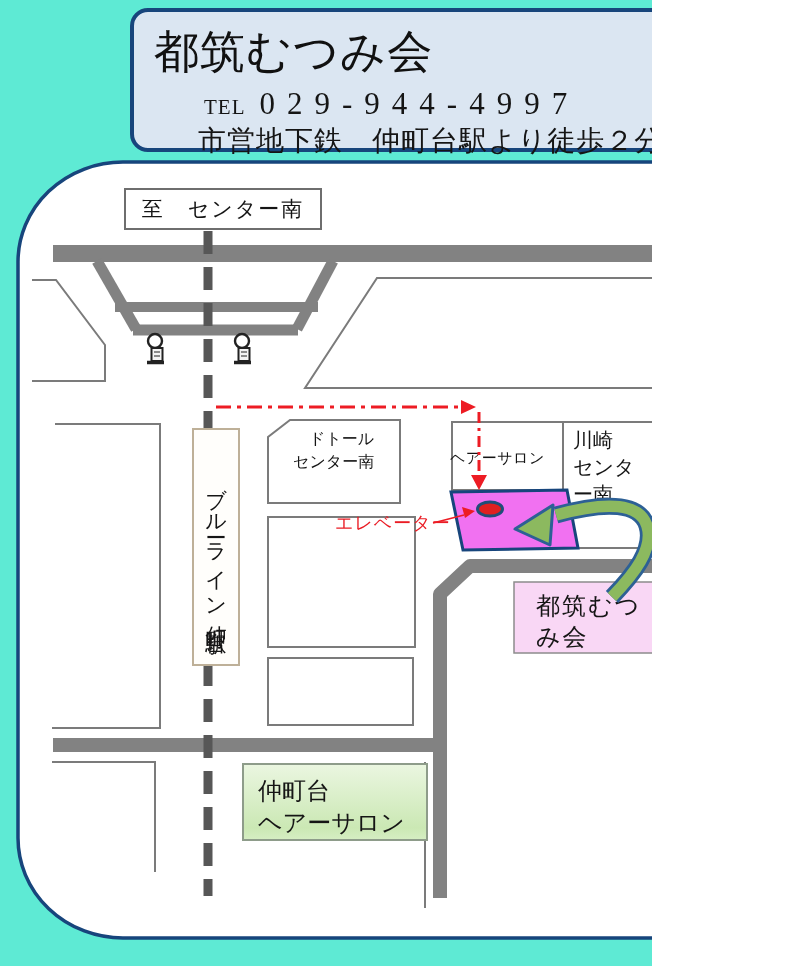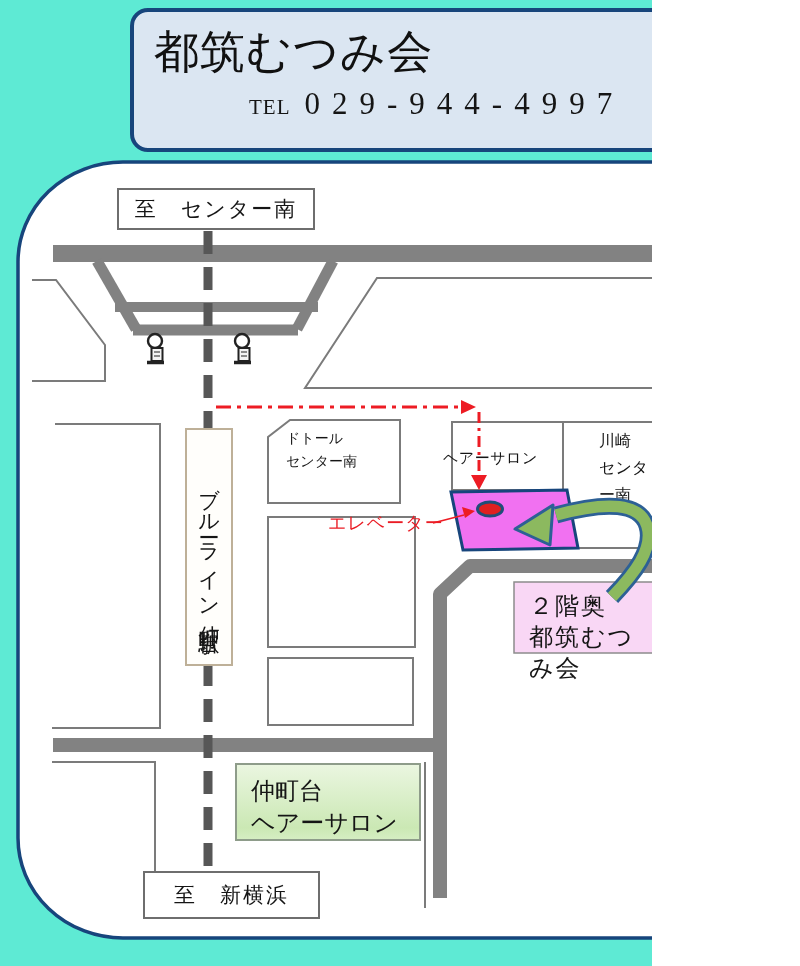--- a/index.html
+++ b/index.html
@@ -10,42 +10,42 @@
   svg.layer{position:absolute;left:0;top:0;}
   #base-svg{z-index:0;}
   #overlay-svg{z-index:20;pointer-events:none;}
 
   
   #header-card{
     position:absolute;left:130px;top:8px;width:552px;height:144px;box-sizing:border-box;
     background:#dbe6f2;border:4px solid #17457c;border-radius:18px;z-index:30;
   }
   #header-title{position:absolute;left:20px;top:10px;font-size:45px;letter-spacing:1px;color:#111;}
-  #header-tel{position:absolute;left:70px;top:74px;display:flex;align-items:baseline;margin-left:45px;}
+  #header-tel{position:absolute;left:70px;top:74px;display:flex;align-items:baseline;}
   #header-tel .tel-label{font-size:21px;letter-spacing:1px;margin-right:14px;}
   #header-tel .tel-number{font-size:31px;letter-spacing:12px;}
   #header-access{position:absolute;left:64px;top:110px;font-size:28px;letter-spacing:1px;}
 
   
-  .lbl{position:absolute;z-index:10;}
+  .lbl{position:absolute;z-index:10;margin-left:7px;}
   .boxed{
     background:#fff;border:2px solid #6e6e6e;box-sizing:border-box;
     display:flex;align-items:center;justify-content:center;
   }
   #to-north-box{left:117px;top:188px;width:198px;height:42px;font-size:21px;letter-spacing:2px;}
   #to-south-box{left:143px;top:871px;width:177px;height:48px;font-size:21px;letter-spacing:2px;}
   #station-box{
     left:185px;top:428px;width:48px;height:238px;box-sizing:border-box;
     background:#fffefb;border:2px solid #beb098;
     writing-mode:vertical-rl;display:flex;align-items:center;justify-content:center;
     font-size:21px;letter-spacing:3px;
   }
-  #doutor-label{left:286px;top:427px;font-size:14px;line-height:23px;background:#fff;}
+  #doutor-label{left:286px;top:427px;font-size:16px;line-height:23px;background:#fff;text-align:right;}
   #hair-salon-label{left:443px;top:449px;font-size:15px;letter-spacing:0.5px;}
-  #kawasaki-label{left:599px;top:427px;font-size:16px;line-height:27px;background:#fff;}
+  #kawasaki-label{left:566px;top:427px;font-size:20px;line-height:27px;background:#fff;}
   #elevator-label{left:328px;top:511px;font-size:18px;letter-spacing:1px;color:#ea1c24;}
   #district-center-box{
     left:235px;top:763px;width:186px;height:78px;box-sizing:border-box;
     background:linear-gradient(180deg,#eaf6e0 0%,#cbe8b4 85%,#d5eec2 100%);
     border:2px solid #8e9c8a;padding:10px 0 12px 14px;font-size:24px;line-height:32px;
   }
   #destination-label{left:529px;top:591px;font-size:24px;line-height:31px;letter-spacing:2px;}
 </style>
 </head>
 <body>
@@ -107,27 +107,25 @@
       </g>
     </g>
   </svg>
 
   <div id="header-card">
     <div id="header-title">都筑むつみ会</div>
     <div id="header-tel">
       <span class="tel-label">TEL</span>
       <span class="tel-number">029-944-4997</span>
     </div>
+    <div id="header-access">市営地下鉄　仲町台駅より徒歩２分</div>
   </div>
 
   <div id="to-north-box" class="lbl boxed">
     <span>至　センター南</span>
-  </div>
-  <div id="to-south-box" class="lbl boxed">
-    <span>至　新横浜</span>
   </div>
   <div id="station-box" class="lbl">
     <span>ブルーライン仲町台駅</span>
   </div>
 
   <div id="doutor-label" class="lbl">
     <div>ドトール</div>
     <div>センター南</div>
   </div>
   <div id="hair-salon-label" class="lbl">ヘアーサロン</div>
@@ -136,21 +134,20 @@
     <div>センター南</div>
   </div>
   <div id="elevator-label" class="lbl">エレベーター</div>
 
   <div id="district-center-box" class="lbl">
     <div>仲町台</div>
     <div>ヘアーサロン</div>
   </div>
 
   <div id="destination-label" class="lbl">
-    <div>２階奥</div>
     <div>都筑むつみ会</div>
   </div>
 
   <svg id="overlay-svg" class="layer" width="800" height="966" viewBox="0 0 800 966">
 
     <g>
       <path d="M216,407 H460" stroke="#ed1c24" stroke-width="3" fill="none" stroke-dasharray="15 6 4 6"></path>
       <polygon points="476,407 461,400 461,414" fill="#ed1c24"></polygon>
       <path d="M479,412 V474" stroke="#ed1c24" stroke-width="3" fill="none" stroke-dasharray="11 5 3 5"></path>
       <polygon points="479,490 471,475 487,475" fill="#ed1c24"></polygon>

